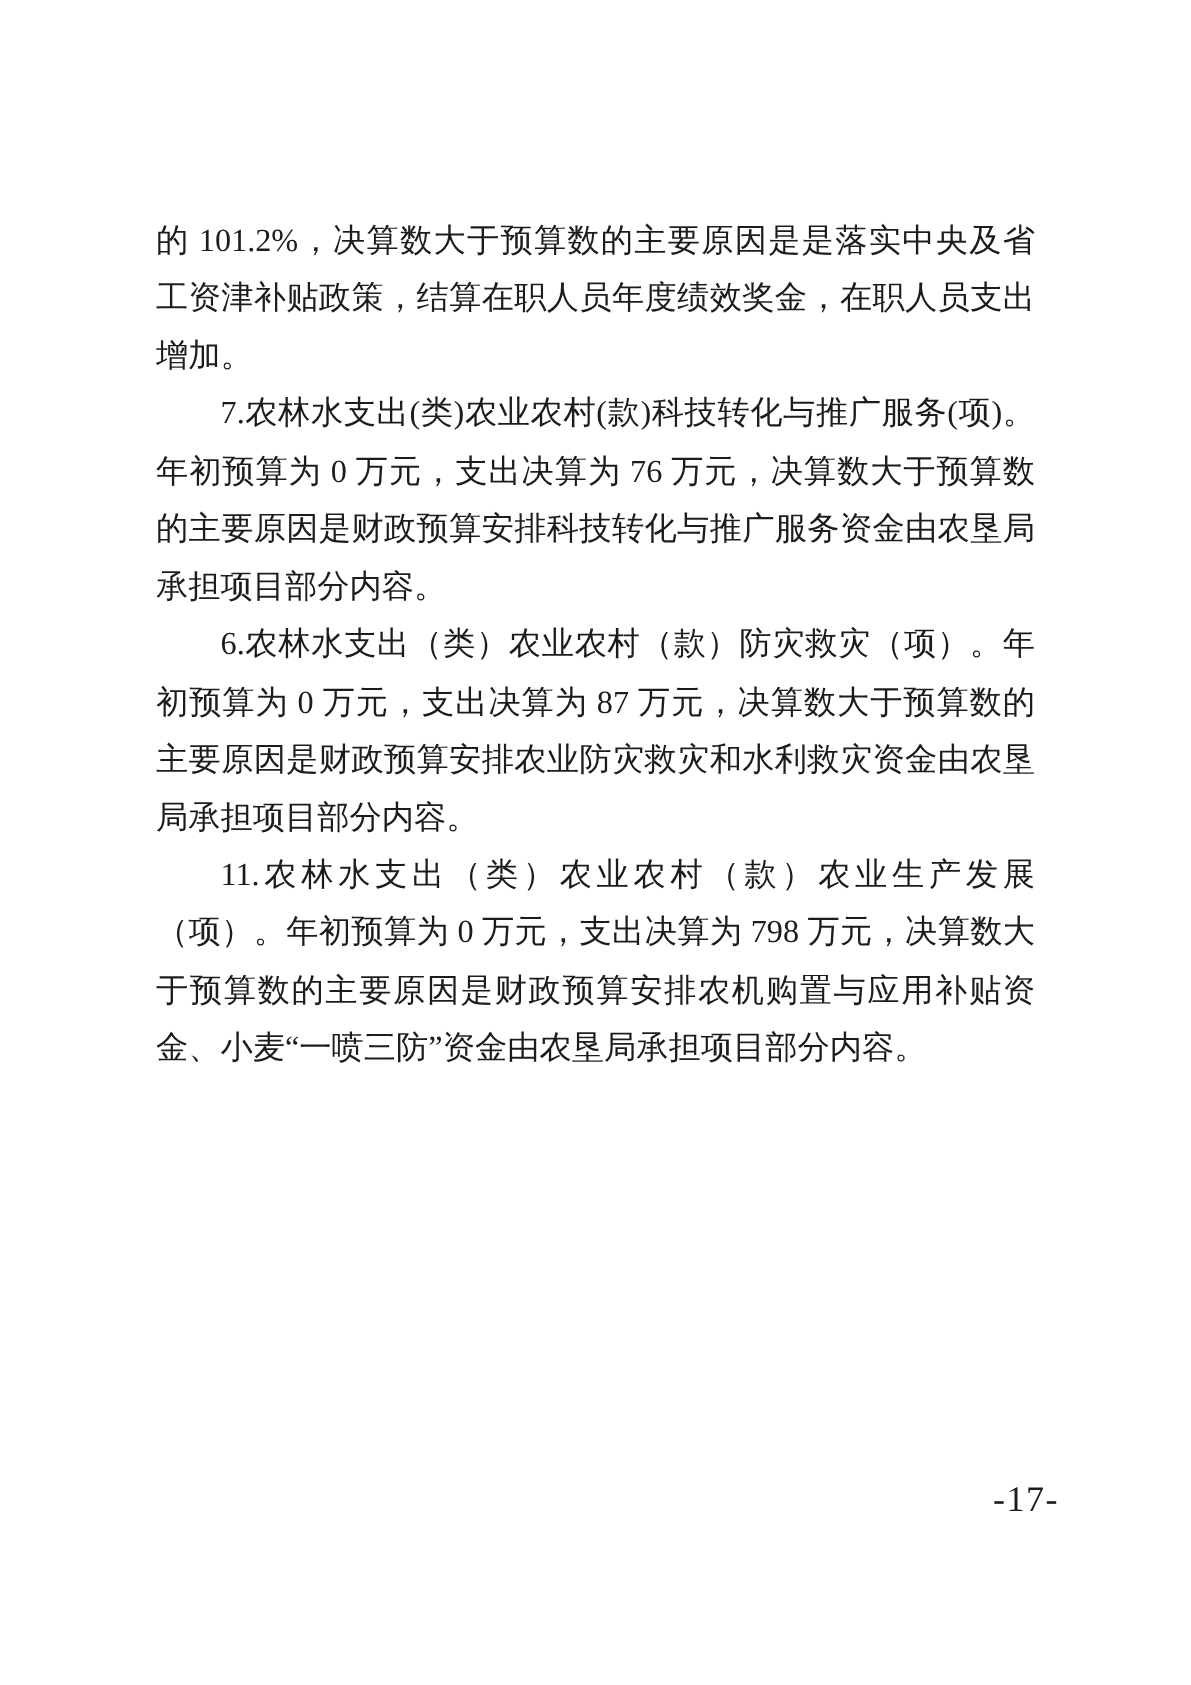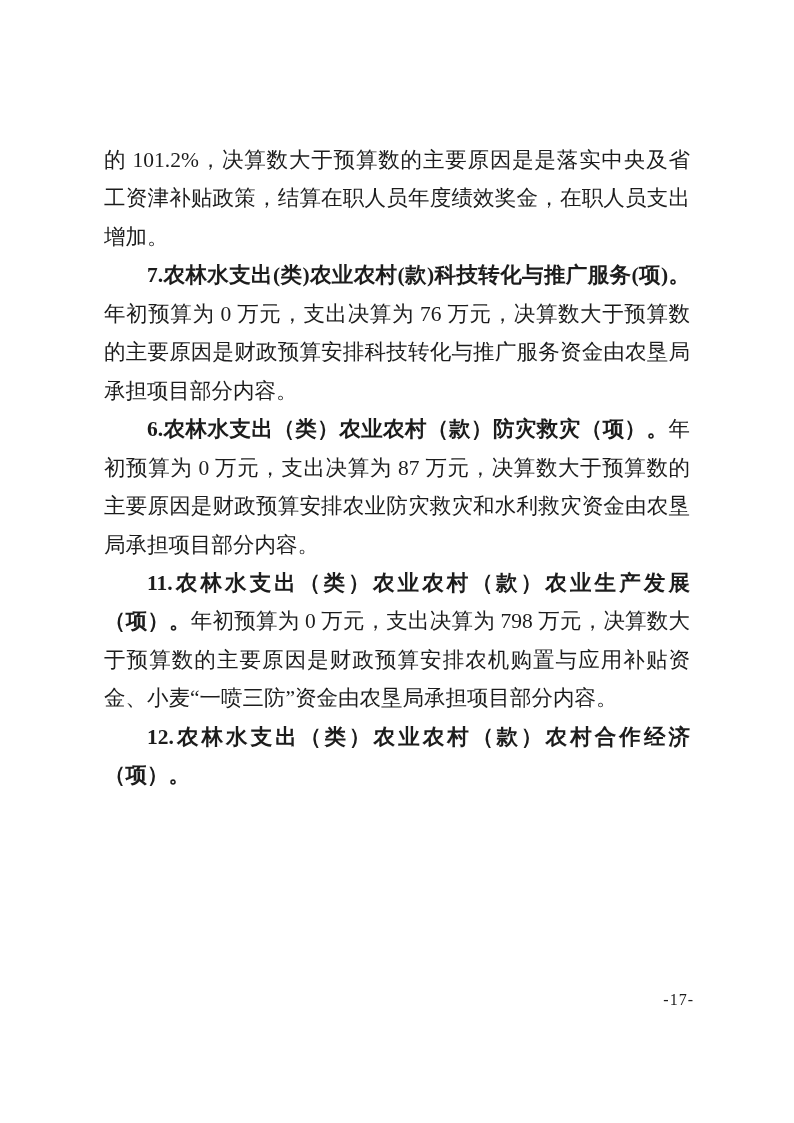--- a/index.html
+++ b/index.html
@@ -27,27 +27,27 @@
     text-justify: inter-character;
   }
   .para {
     margin: 0;
     padding: 0;
   }
   .para.indent {
     text-indent: 2em;
   }
   .lead {
-    font-weight: 700;
+    font-weight: 400;
   }
   .page-number {
     position: absolute;
     top: 988px;
-    right: 100px;
-    font-size: 16px;
+    right: 88px;
+    font-size: 24px;
     line-height: 24px;
     letter-spacing: 1px;
     color: #1c1c1c;
   }
 </style>
 </head>
 <body>
 
 <div class="page">
 
@@ -56,19 +56,18 @@
     <p class="para"><span>的 101.2%，决算数大于预算数的主要原因是是落实中央及省工资津补贴政策，结算在职人员年度绩效奖金，在职人员支出增加。</span></p>
 
     <p class="para indent"><span class="lead">7.农林水支出(类)农业农村(款)科技转化与推广服务(项)。</span><span>年初预算为 0 万元，支出决算为 76 万元，决算数大于预算数的主要原因是财政预算安排科技转化与推广服务资金由农垦局承担项目部分内容。</span></p>
 
 
     <p class="para indent"><span class="lead">6.农林水支出（类）农业农村（款）防灾救灾（项）。</span><span>年初预算为 0 万元，支出决算为 87 万元，决算数大于预算数的主要原因是财政预算安排农业防灾救灾和水利救灾资金由农垦局承担项目部分内容。</span></p>
 
 
     <p class="para indent"><span class="lead">11.农林水支出（类）农业农村（款）农业生产发展（项）。</span><span>年初预算为 0 万元，支出决算为 798 万元，决算数大于预算数的主要原因是财政预算安排农机购置与应用补贴资金、小麦“一喷三防”资金由农垦局承担项目部分内容。</span></p>
 
-    <p class="para indent"><span class="lead">12.农林水支出（类）农业农村（款）农村合作经济（项）。</span><span></span></p>
 
   </div>
 
   <div class="page-number">-17-</div>
 
 </div>
 
 </body></html>

